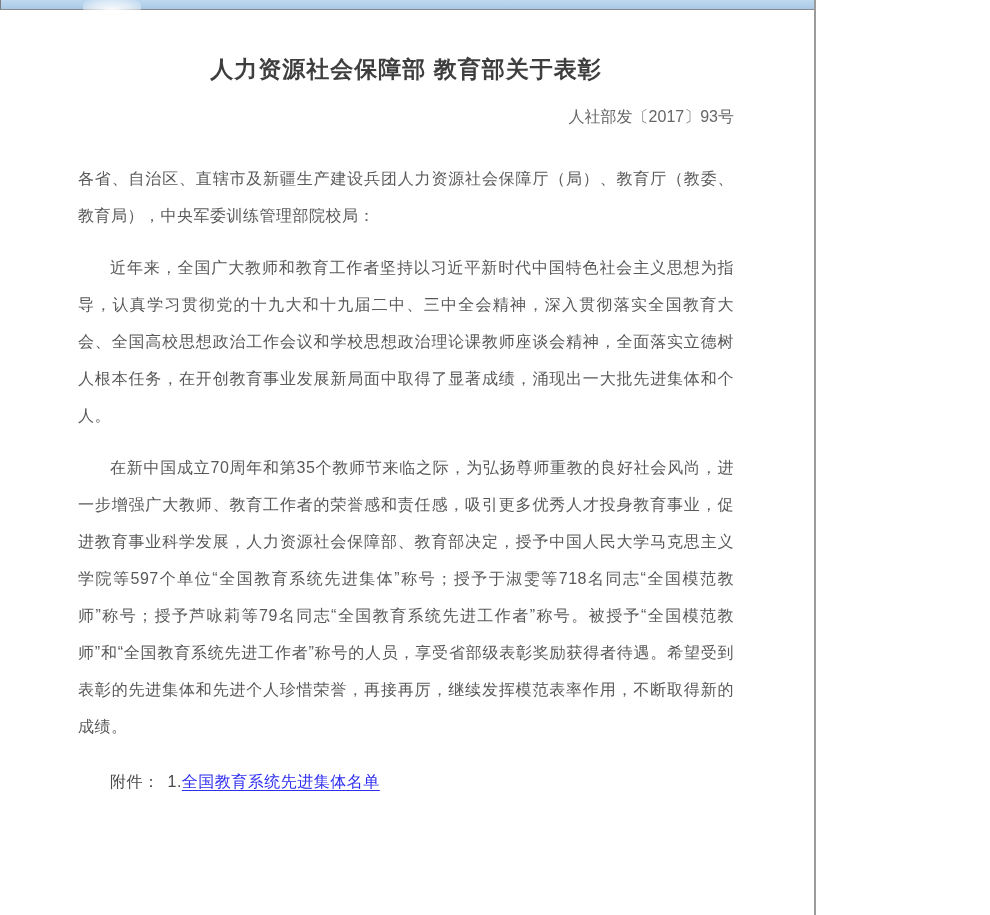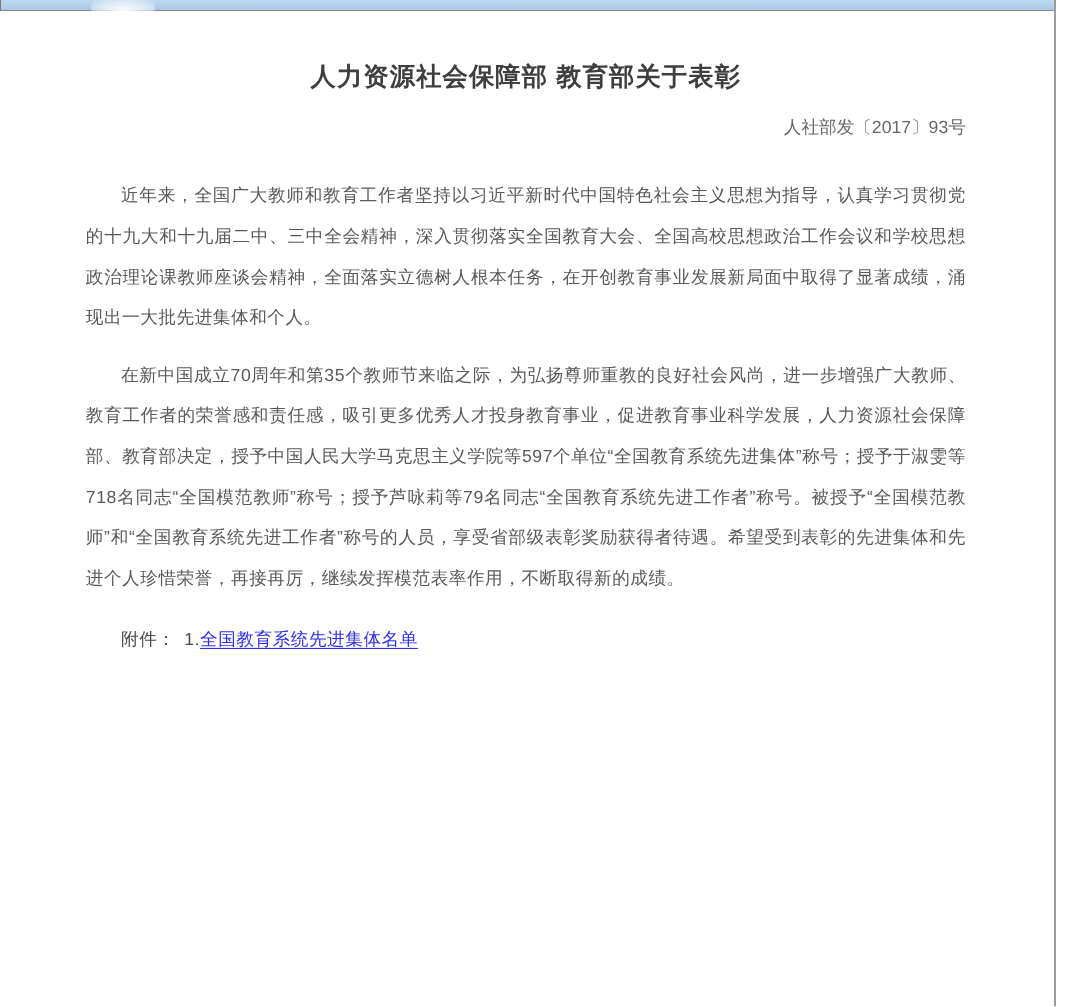--- a/index.html
+++ b/index.html
@@ -4,21 +4,21 @@
 <style>
   * { margin: 0; padding: 0; box-sizing: border-box; }
   html, body {
     width: 990px; height: 915px;
     background: #ffffff;
     font-family: "Liberation Sans", sans-serif;
     overflow: hidden;
   }
   .viewport {
     position: relative;
-    width: 960px; height: 915px;
+    width: 816px; height: 915px;
     background: #ffffff;
     border-right: 2px solid #9b9b9b;
   }
   
   .chrome-bar {
     position: absolute;
     top: 0; left: 0; right: 0;
     height: 10px;
     background: linear-gradient(to bottom, #bed8f0 0%, #b3d0eb 60%, #a9c8e5 100%);
     border-bottom: 1px solid #8a8a8a;
@@ -91,20 +91,21 @@
 
   <div class="page">
 
     <h1 class="doc-title">
       <span class="tline">人力资源社会保障部 教育部关于表彰</span>
     </h1>
 
     <div class="doc-number">人社部发〔2017〕93号</div>
 
     <div class="body-text">
+      <p class="salutation">各省、自治区、直辖市及新疆生产建设兵团人力资源社会保障厅（局）、教育厅（教委、教育局），中央军委训练管理部院校局：</p>
       <p class="para">近年来，全国广大教师和教育工作者坚持以习近平新时代中国特色社会主义思想为指导，认真学习贯彻党的十九大和十九届二中、三中全会精神，深入贯彻落实全国教育大会、全国高校思想政治工作会议和学校思想政治理论课教师座谈会精神，全面落实立德树人根本任务，在开创教育事业发展新局面中取得了显著成绩，涌现出一大批先进集体和个人。</p>
       <p class="para">在新中国成立70周年和第35个教师节来临之际，为弘扬尊师重教的良好社会风尚，进一步增强广大教师、教育工作者的荣誉感和责任感，吸引更多优秀人才投身教育事业，促进教育事业科学发展，人力资源社会保障部、教育部决定，授予中国人民大学马克思主义学院等597个单位“全国教育系统先进集体”称号；授予于淑雯等718名同志“全国模范教师”称号；授予芦咏莉等79名同志“全国教育系统先进工作者”称号。被授予“全国模范教师”和“全国教育系统先进工作者”称号的人员，享受省部级表彰奖励获得者待遇。希望受到表彰的先进集体和先进个人珍惜荣誉，再接再厉，继续发挥模范表率作用，不断取得新的成绩。</p>
 
       <p class="attachment">
         <span>附件：</span><span class="att-num">1.</span><a href="#" class="att-link">全国教育系统先进集体名单</a>
       </p>
     </div>
 
   </div>
 

